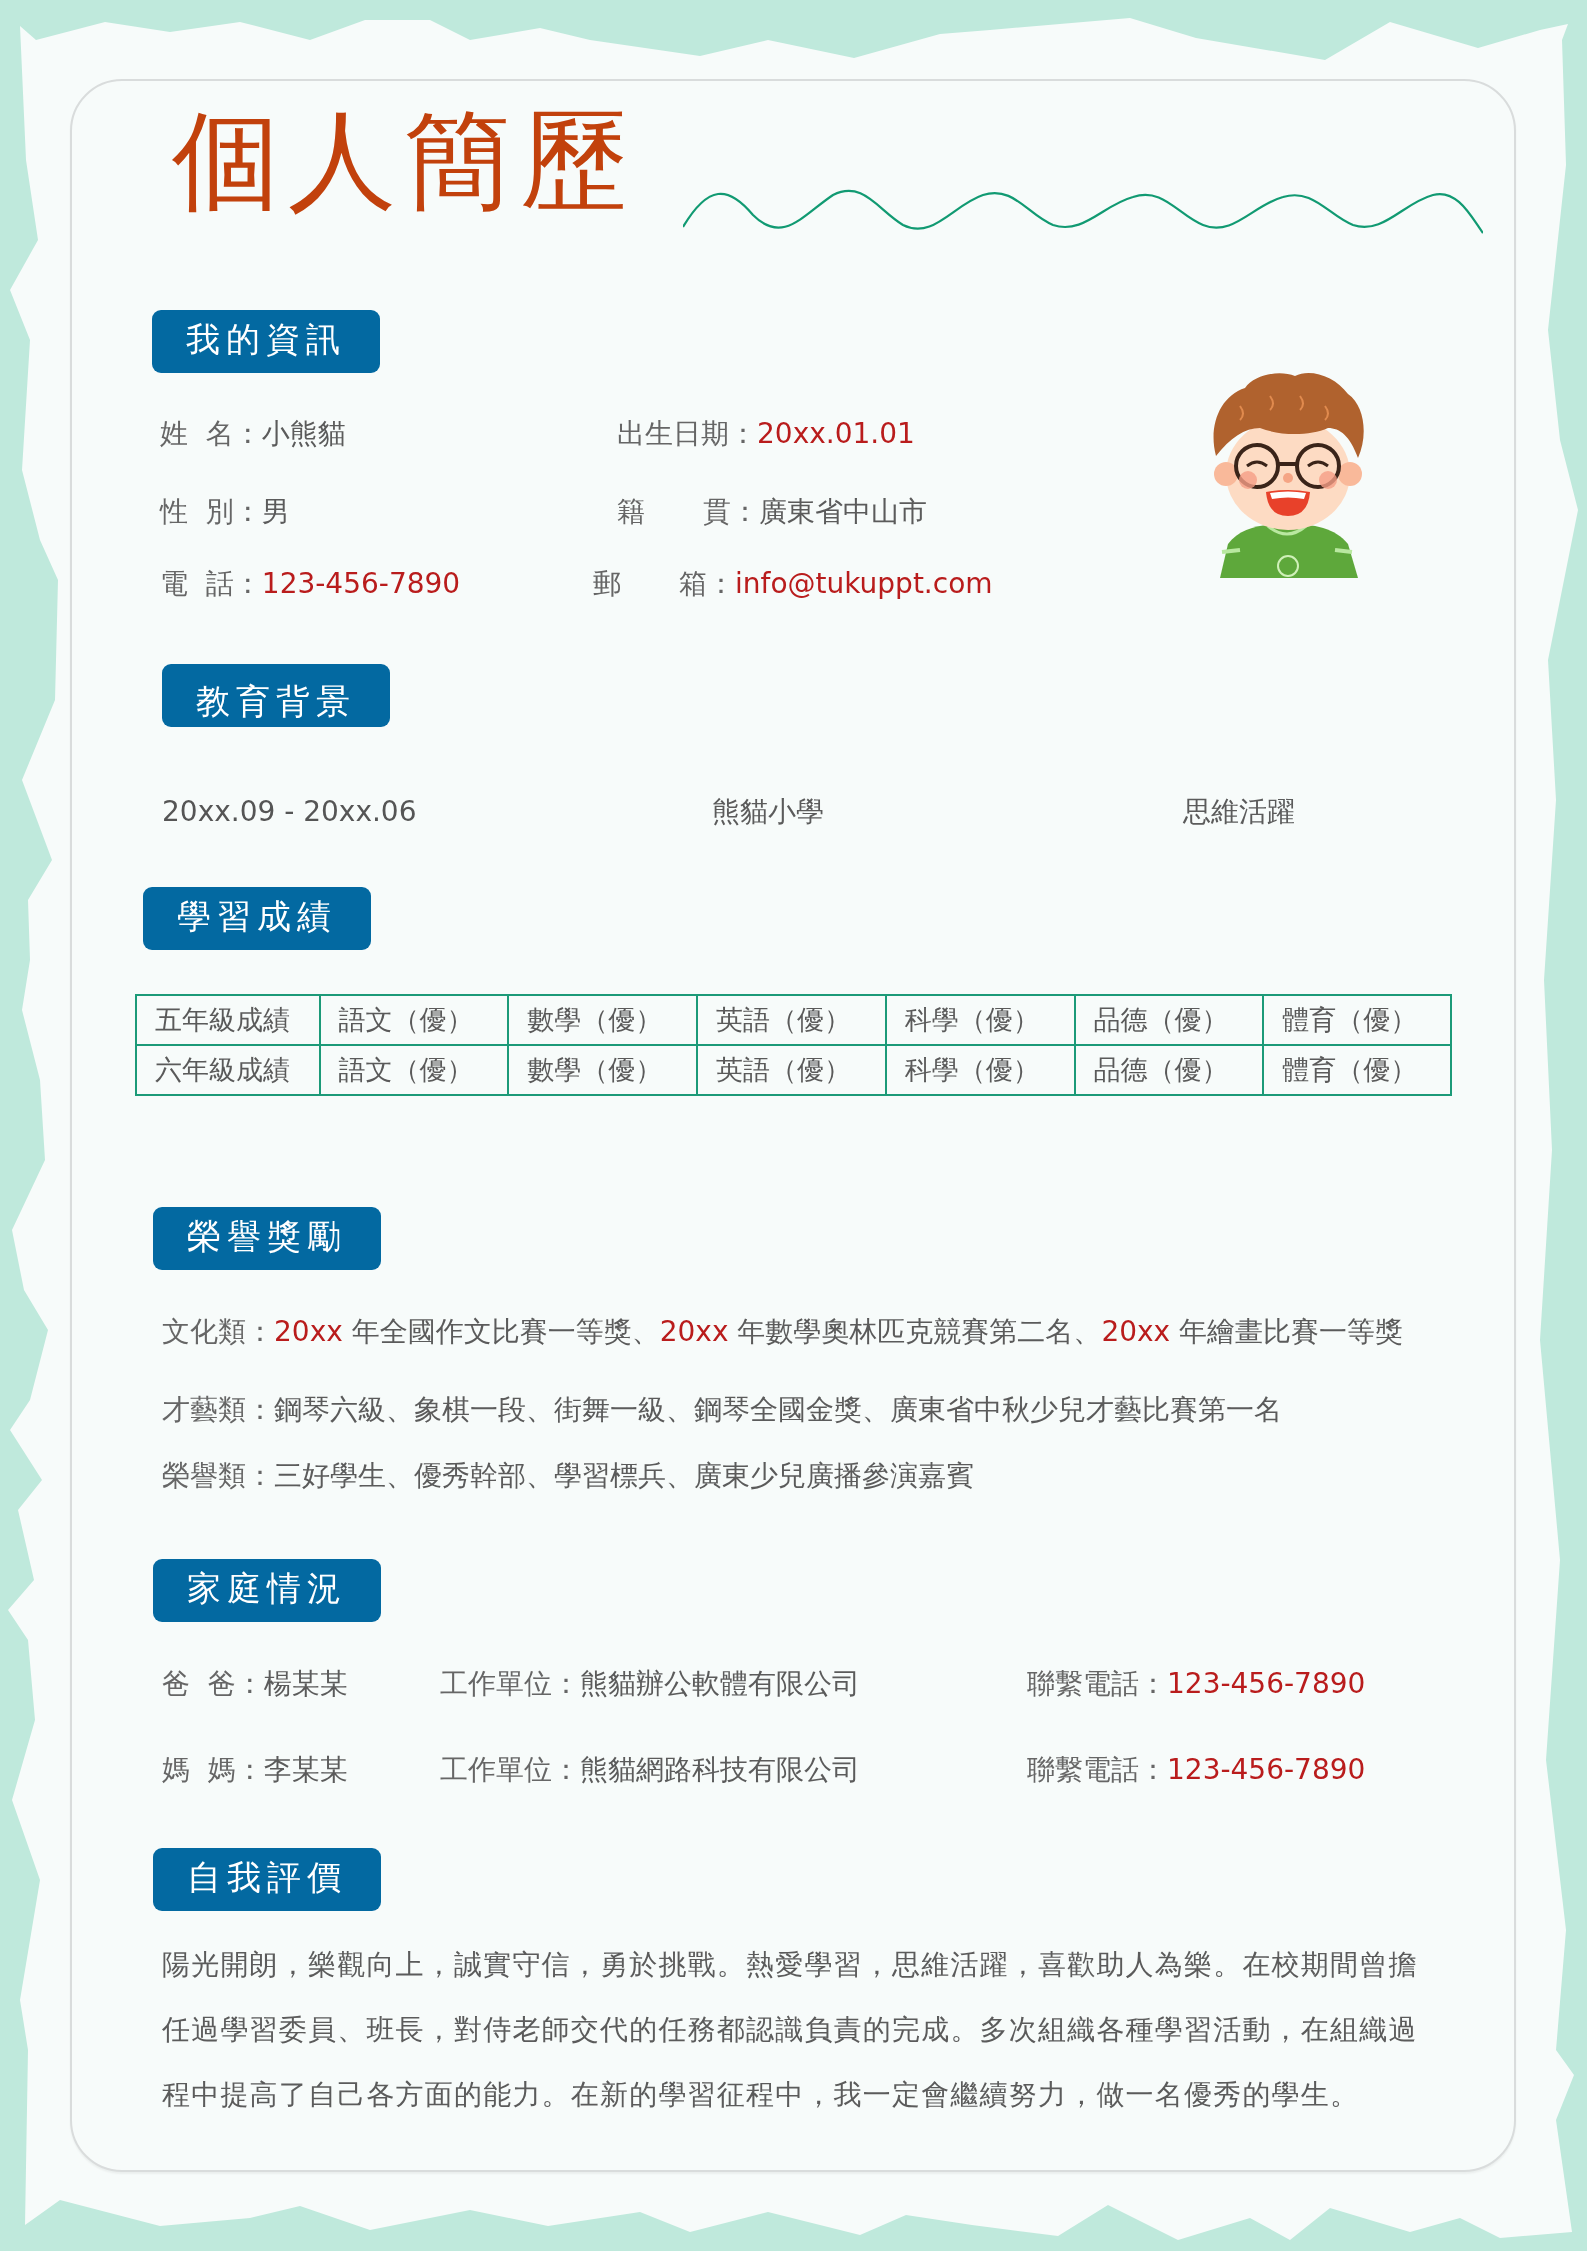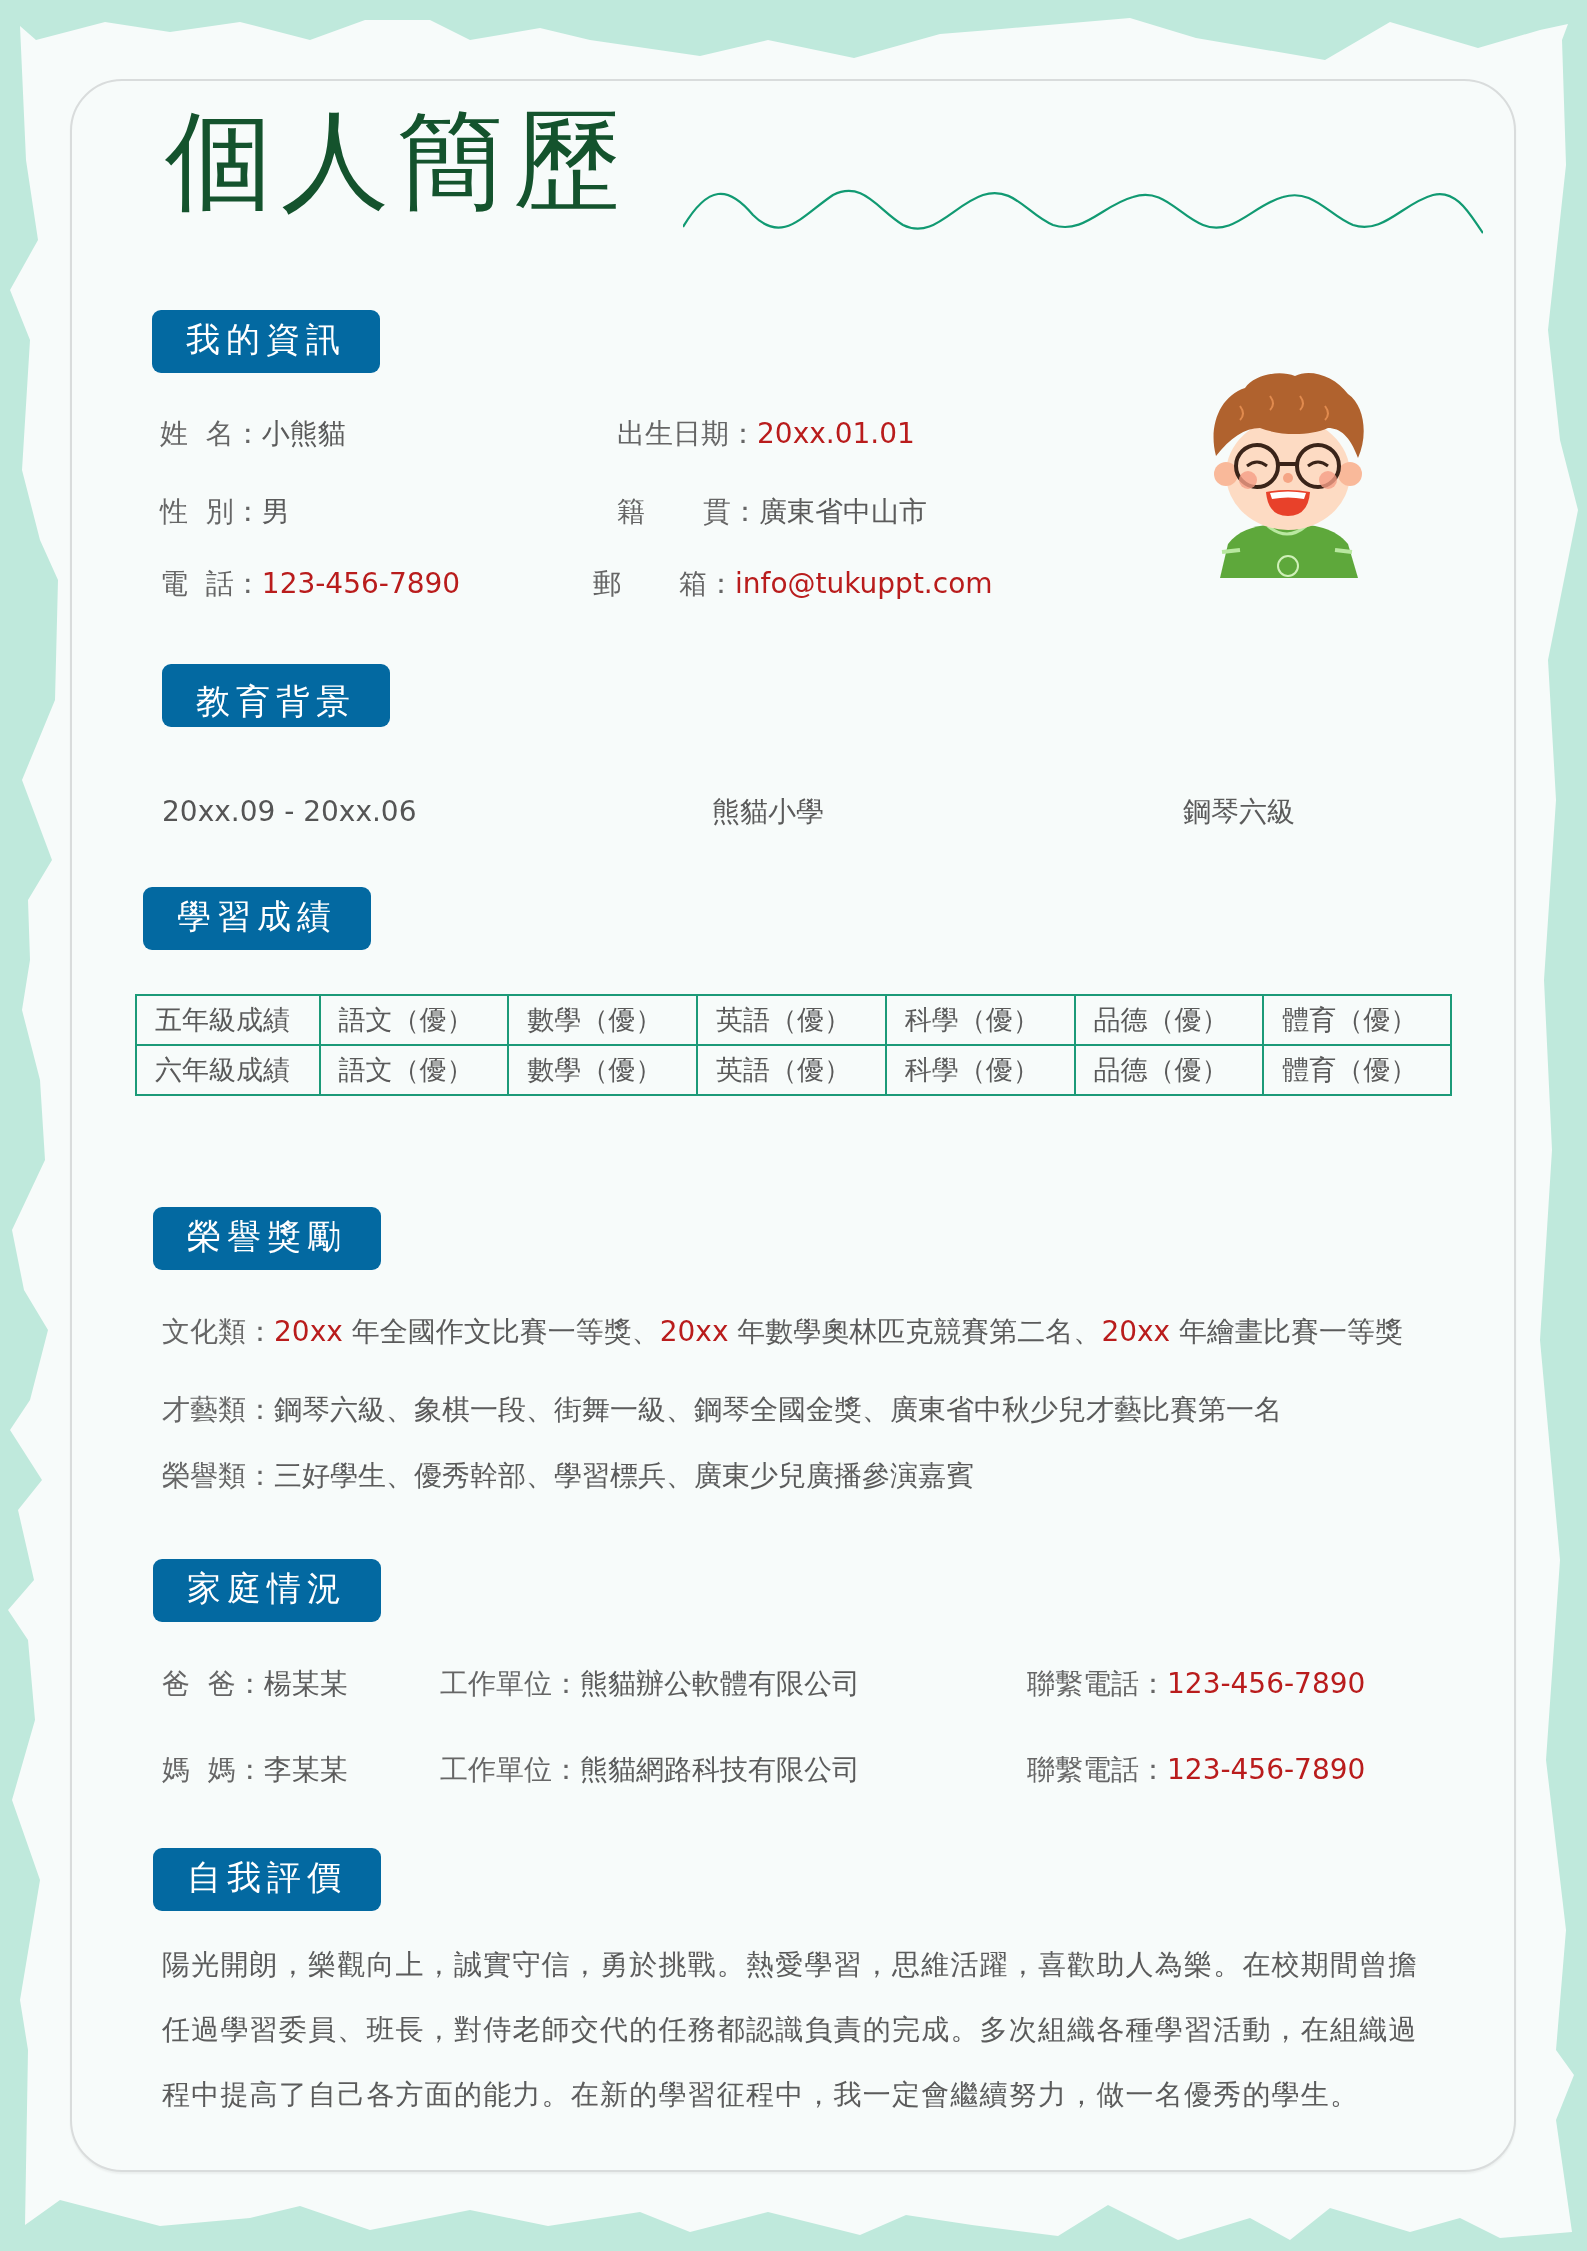--- a/index.html
+++ b/index.html
@@ -1,20 +1,20 @@
 <!DOCTYPE html>
 <html><head>
 <meta charset="utf-8">
 <style>
   html, body { margin:0; padding:0; }
   body { width:1587px; height:2251px; position:relative; overflow:hidden; background:#bfe9dc; font-family:"DejaVu Sans", "Liberation Sans", sans-serif; }
   .bg-svg { position:absolute; left:0; top:0; width:1587px; height:2251px; }
   .card { position:absolute; left:70px; top:79px; width:1446px; height:2093px; border:2px solid #d9dcdc; border-radius:52px; box-sizing:border-box; background:#f7fbfa; box-shadow:0 2px 2px rgba(0,0,0,0.05); }
   .abs { position:absolute; white-space:nowrap; }
-  .title { left:165px; top:96px; font-family:"DejaVu Serif","Liberation Serif",serif; font-size:108px; color:#14532d; letter-spacing:8px; line-height:1.2; }
+  .title { left:172px; top:96px; font-family:"DejaVu Serif","Liberation Serif",serif; font-size:108px; color:#c2410c; letter-spacing:8px; line-height:1.2; }
   .wave { position:absolute; left:683px; top:185px; width:800px; height:50px; }
   .pill { position:absolute; width:228px; height:63px; background:#0369a1; border-radius:9px; color:#ffffff; font-family:"DejaVu Serif","Liberation Serif",serif; font-size:34px; letter-spacing:6px; text-align:center; box-sizing:border-box; padding-top:4px; line-height:50px; }
   .txt { font-size:28px; color:#555555; line-height:1; }
   .txt .lbl { color:#666; font-family:"DejaVu Serif","Liberation Serif",serif; }
   .txt .num { color:#b91c1c; }
   .avatar { position:absolute; left:1200px; top:366px; width:175px; height:212px; }
   table.grades { position:absolute; left:135px; top:994px; width:1317px; border-collapse:collapse; }
   table.grades td { border:2px solid #1c9a78; height:50px; font-family:"DejaVu Serif","Liberation Serif",serif; font-size:27px; color:#5a5a5a; padding-left:18px; box-sizing:border-box; }
   .serif { font-family:"DejaVu Serif","Liberation Serif",serif; color:#5b5b5b; }
 </style>
@@ -76,21 +76,21 @@
   <circle cx="48" cy="114" r="9" fill="#f59e86" opacity="0.8"></circle>
   <circle cx="128" cy="114" r="9" fill="#f59e86" opacity="0.8"></circle>
   <circle cx="88" cy="112" r="5" fill="#f5a585"></circle>
   <path d="M66,126 Q88,122 110,126 Q108,150 88,150 Q68,150 66,126 Z" fill="#e8412a"></path>
   <path d="M70,127 Q88,124 106,127 L104,133 Q88,130 72,133 Z" fill="#ffffff"></path>
 </svg>
 
 <div class="pill" style="left:162px;top:664px;height:63px;line-height:66px;">教育背景</div>
 <div class="abs txt num" style="left:162px;top:798px;">20xx.09 - 20xx.06</div>
 <div class="abs txt serif" style="left:712px;top:798px;">熊貓小學</div>
-<div class="abs txt serif" style="left:1183px;top:798px;">鋼琴六級</div>
+<div class="abs txt serif" style="left:1183px;top:798px;">思維活躍</div>
 
 <div class="pill" style="left:143px;top:887px;">學習成績</div>
 <table class="grades">
   <colgroup>
       <col style="width:184px">
       <col style="width:189px">
       <col style="width:189px">
       <col style="width:189px">
       <col style="width:189px">
       <col style="width:189px">

